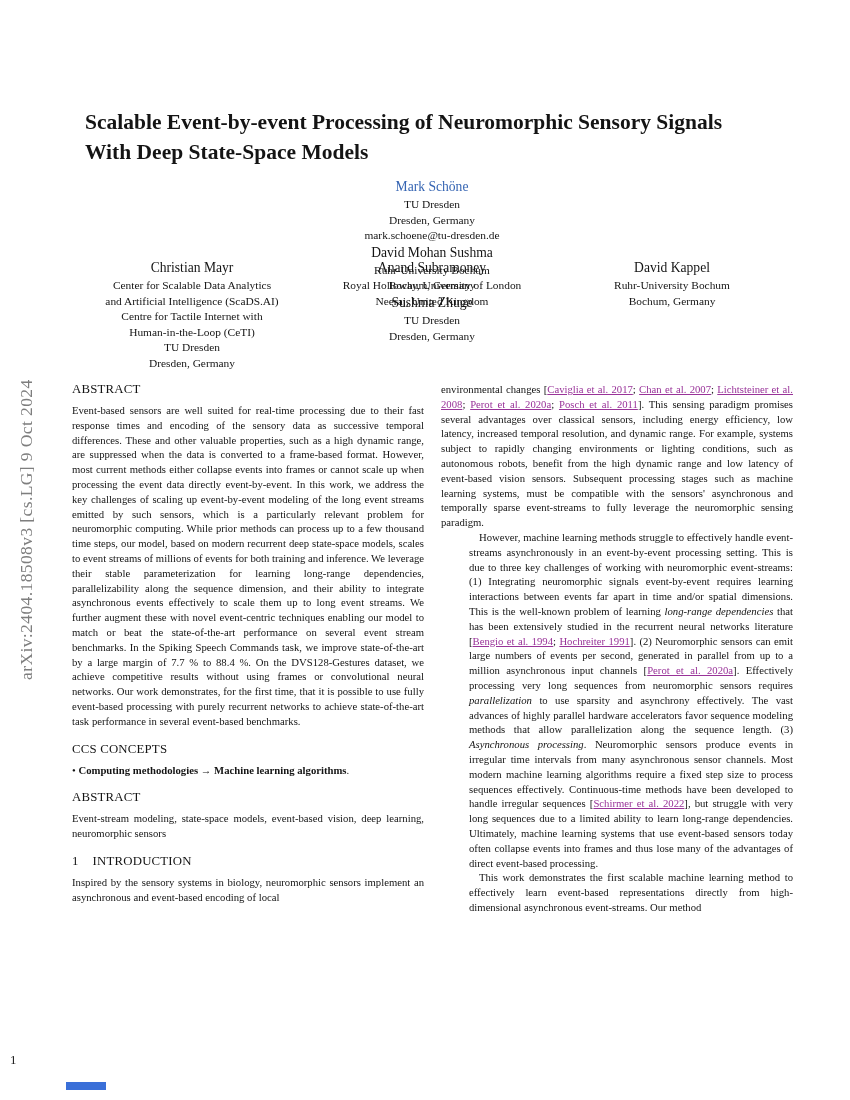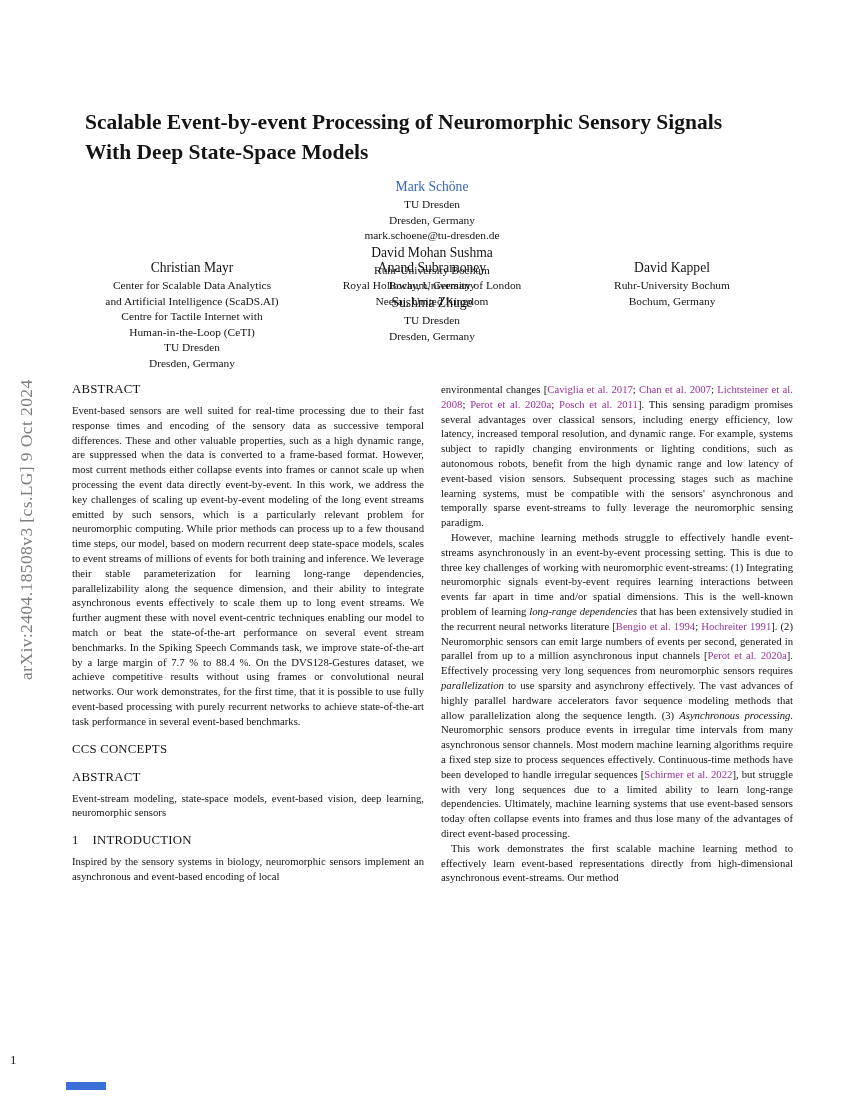--- a/index.html
+++ b/index.html
@@ -70,22 +70,22 @@
   }
   .col h2.first{margin-top:0;}
   .col h2 .sec-num{display:inline-block;margin-right:14px;}
   .body-par{
     font-size:10.7px;
     line-height:14.8px;
     text-align:justify;
     margin:0;
   }
   .body-par + .body-par{margin-top:0;}
-  .indent{text-indent:10px;}
-  .seg-cite{color:var(--cite,#993399);}
+  .indent{text-indent:10px;margin-left:28px;}
+  .seg-cite{color:var(--cite,#993399);text-decoration:underline;}
   .seg-i{font-style:italic;}
   .seg-b{font-weight:bold;}
   .page-number{
     position:absolute;
     left:10px;top:1052px;
     font-size:13px;
     color:#222222;
   }
   .footer-link-bar{
     position:absolute;
@@ -142,20 +142,21 @@
       <div class="author-affil">Ruhr-University Bochum
 Bochum, Germany</div>
     </div>
   </div>
 
   <div class="col left">
     <h2 class="first">ABSTRACT</h2>
     <p class="body-par">Event-based sensors are well suited for real-time processing due to their fast response times and encoding of the sensory data as successive temporal differences. These and other valuable properties, such as a high dynamic range, are suppressed when the data is converted to a frame-based format. However, most current methods either collapse events into frames or cannot scale up when processing the event data directly event-by-event. In this work, we address the key challenges of scaling up event-by-event modeling of the long event streams emitted by such sensors, which is a particularly relevant problem for neuromorphic computing. While prior methods can process up to a few thousand time steps, our model, based on modern recurrent deep state-space models, scales to event streams of millions of events for both training and inference. We leverage their stable parameterization for learning long-range dependencies, parallelizability along the sequence dimension, and their ability to integrate asynchronous events effectively to scale them up to long event streams. We further augment these with novel event-centric techniques enabling our model to match or beat the state-of-the-art performance on several event stream benchmarks. In the Spiking Speech Commands task, we improve state-of-the-art by a large margin of 7.7 % to 88.4 %. On the DVS128-Gestures dataset, we achieve competitive results without using frames or convolutional neural networks. Our work demonstrates, for the first time, that it is possible to use fully event-based processing with purely recurrent networks to achieve state-of-the-art task performance in several event-based benchmarks.</p>
 
     <h2>CCS CONCEPTS</h2>
+    <p class="body-par"><span>• </span><span class="seg-b">Computing methodologies</span><span> → </span><span class="seg-b">Machine learning algorithms</span><span>.</span></p>
 
     <h2>ABSTRACT</h2>
     <p class="body-par">Event-stream modeling, state-space models, event-based vision, deep learning, neuromorphic sensors</p>
 
     <h2><span class="sec-num">1</span><span>INTRODUCTION</span></h2>
     <p class="body-par">Inspired by the sensory systems in biology, neuromorphic sensors implement an asynchronous and event-based encoding of local</p>
   </div>
 
   <div class="col right">
     <p class="body-par"><span>environmental changes [</span><span class="seg-cite">Caviglia et al. 2017</span><span>; </span><span class="seg-cite">Chan et al. 2007</span><span>; </span><span class="seg-cite">Lichtsteiner et al. 2008</span><span>; </span><span class="seg-cite">Perot et al. 2020a</span><span>; </span><span class="seg-cite">Posch et al. 2011</span><span>]. This sensing paradigm promises several advantages over classical sensors, including energy efficiency, low latency, increased temporal resolution, and dynamic range. For example, systems subject to rapidly changing environments or lighting conditions, such as autonomous robots, benefit from the high dynamic range and low latency of event-based vision sensors. Subsequent processing stages such as machine learning systems, must be compatible with the sensors' asynchronous and temporally sparse event-streams to fully leverage the neuromorphic sensing paradigm.</span></p>

